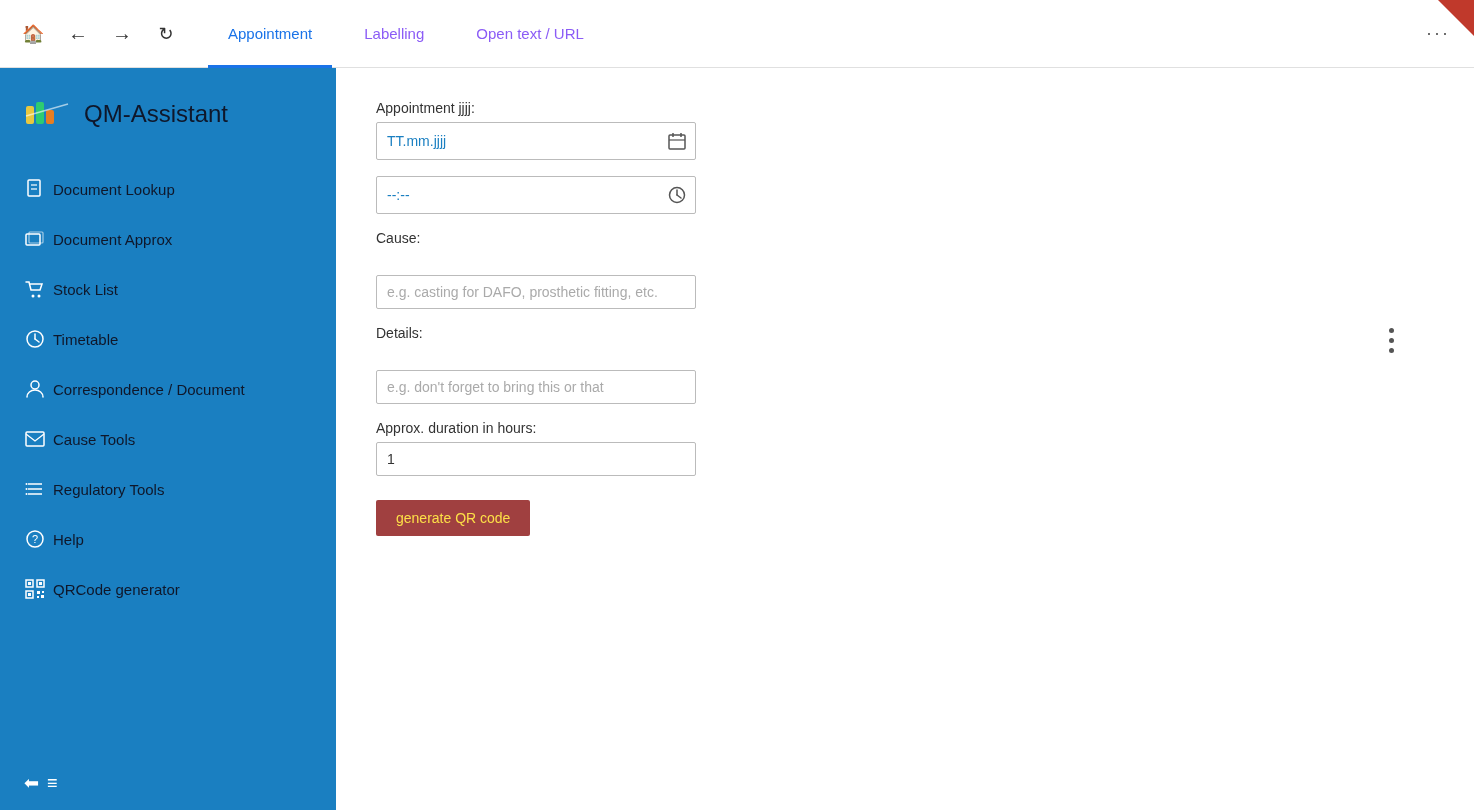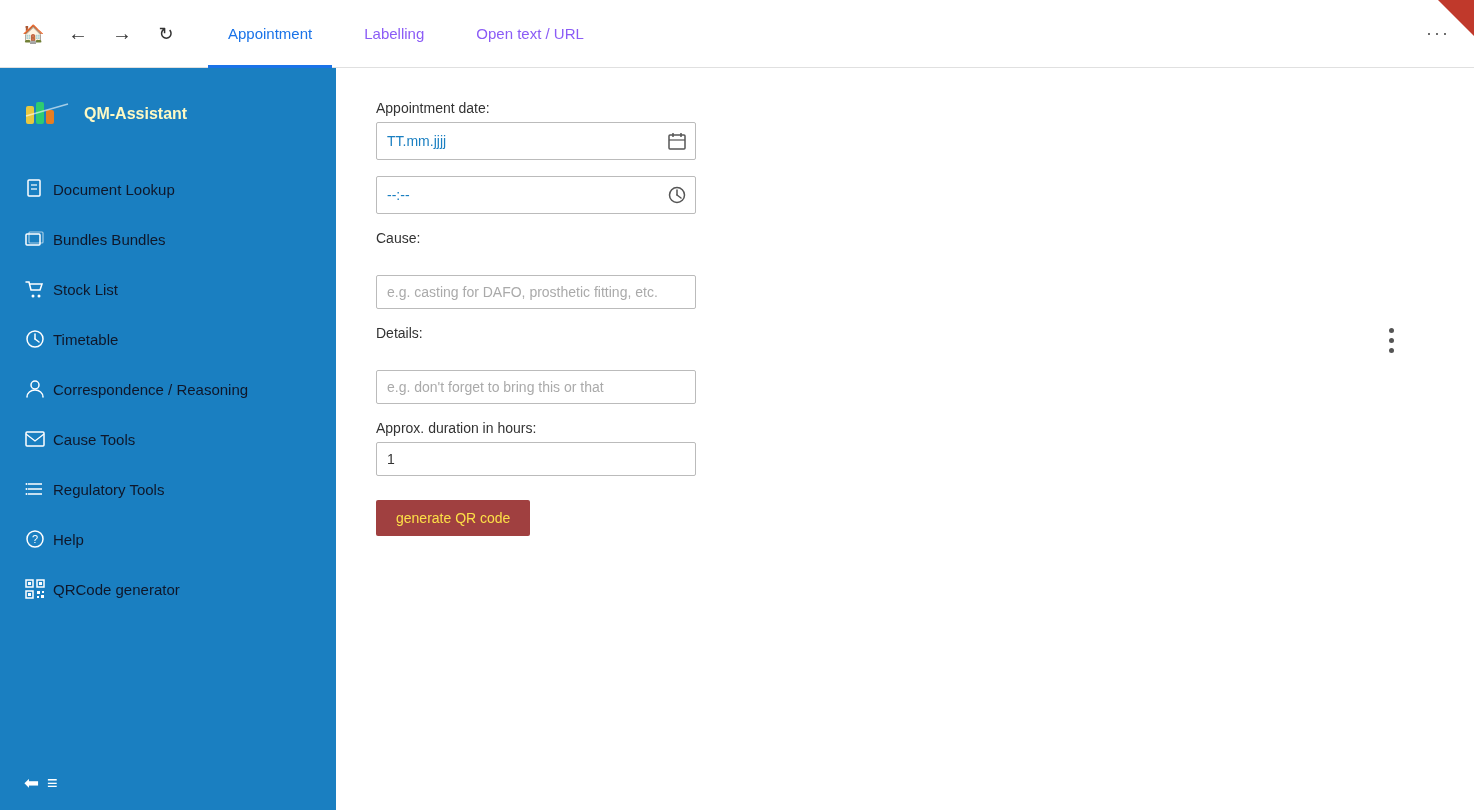--- a/index.html
+++ b/index.html
@@ -101,23 +101,23 @@
       gap: 12px;
       padding: 28px 24px 24px;
       color: #fff;
     }
     .sidebar-logo {
       width: 48px; height: 36px;
       display: flex; align-items: center; justify-content: center;
     }
     .sidebar-logo svg { width: 48px; height: 36px; }
     .sidebar-title {
-      font-size: 16px;
-      font-weight: 700;
-      color: #fef9c3;
+      font-size: 24px;
+      font-weight: 400;
+      color: #0f172a;
     }
 
     .sidebar-nav {
       display: flex;
       flex-direction: column;
       flex: 1;
       padding: 8px 0;
     }
     .sidebar-item {
       display: flex;
@@ -293,21 +293,21 @@
         <span>Document Lookup</span>
       </div>
 
       <div class="sidebar-item">
         <div class="si-icon">
           <svg width="20" height="18" viewBox="0 0 20 18" fill="none" xmlns="http://www.w3.org/2000/svg">
             <rect x="1" y="4" width="14" height="11" rx="1" stroke="white" stroke-width="1.5"></rect>
             <rect x="4" y="2" width="14" height="11" rx="1" stroke="white" stroke-width="1.2" opacity="0.6"></rect>
           </svg>
         </div>
-        <span>Bundles Bundles</span>
+        <span>Document Approx</span>
       </div>
 
       <div class="sidebar-item">
         <div class="si-icon">
           <svg width="20" height="18" viewBox="0 0 20 18" fill="none" xmlns="http://www.w3.org/2000/svg">
             <path d="M1 2h3l2 8h9l2-6H5" stroke="white" stroke-width="1.5" stroke-linecap="round"></path>
             <circle cx="8" cy="16" r="1.5" fill="white"></circle>
             <circle cx="14" cy="16" r="1.5" fill="white"></circle>
           </svg>
         </div>
@@ -325,21 +325,21 @@
         <span>Timetable</span>
       </div>
 
       <div class="sidebar-item">
         <div class="si-icon">
           <svg width="20" height="20" viewBox="0 0 20 20" fill="none" xmlns="http://www.w3.org/2000/svg">
             <circle cx="10" cy="6" r="4" stroke="white" stroke-width="1.5"></circle>
             <path d="M2 18c0-4 3.6-7 8-7s8 3 8 7" stroke="white" stroke-width="1.5" stroke-linecap="round"></path>
           </svg>
         </div>
-        <span>Correspondence / Reasoning</span>
+        <span>Correspondence / Document</span>
       </div>
 
       <div class="sidebar-item">
         <div class="si-icon">
           <svg width="20" height="16" viewBox="0 0 20 16" fill="none" xmlns="http://www.w3.org/2000/svg">
             <rect x="1" y="1" width="18" height="14" rx="1" stroke="white" stroke-width="1.5"></rect>
             <path d="M1 3l9 7 9-7" stroke="white" stroke-width="1.3"></path>
           </svg>
         </div>
         <span>Cause Tools</span>
@@ -389,21 +389,21 @@
     </div>
 
     <div class="sidebar-collapse">
       <span>⬅</span>
       <span>≡</span>
     </div>
   </div>
 
   <div class="content" style="position:relative;">
 
-    <div class="field-label">Appointment date:</div>
+    <div class="field-label">Appointment jjjj:</div>
 
     <div class="input-row" style="margin-bottom:16px;">
       <input type="text" style="color: rgb(26, 127, 193);" placeholder="TT.mm.jjjj">
       <div class="input-icon">
         <svg width="18" height="18" viewBox="0 0 18 18" fill="none" xmlns="http://www.w3.org/2000/svg">
           <rect x="1" y="3" width="16" height="14" rx="1" stroke="#555" stroke-width="1.5"></rect>
           <line x1="5" y1="1" x2="5" y2="5" stroke="#555" stroke-width="1.5"></line>
           <line x1="13" y1="1" x2="13" y2="5" stroke="#555" stroke-width="1.5"></line>
           <line x1="1" y1="8" x2="17" y2="8" stroke="#555" stroke-width="1.2"></line>
         </svg>

